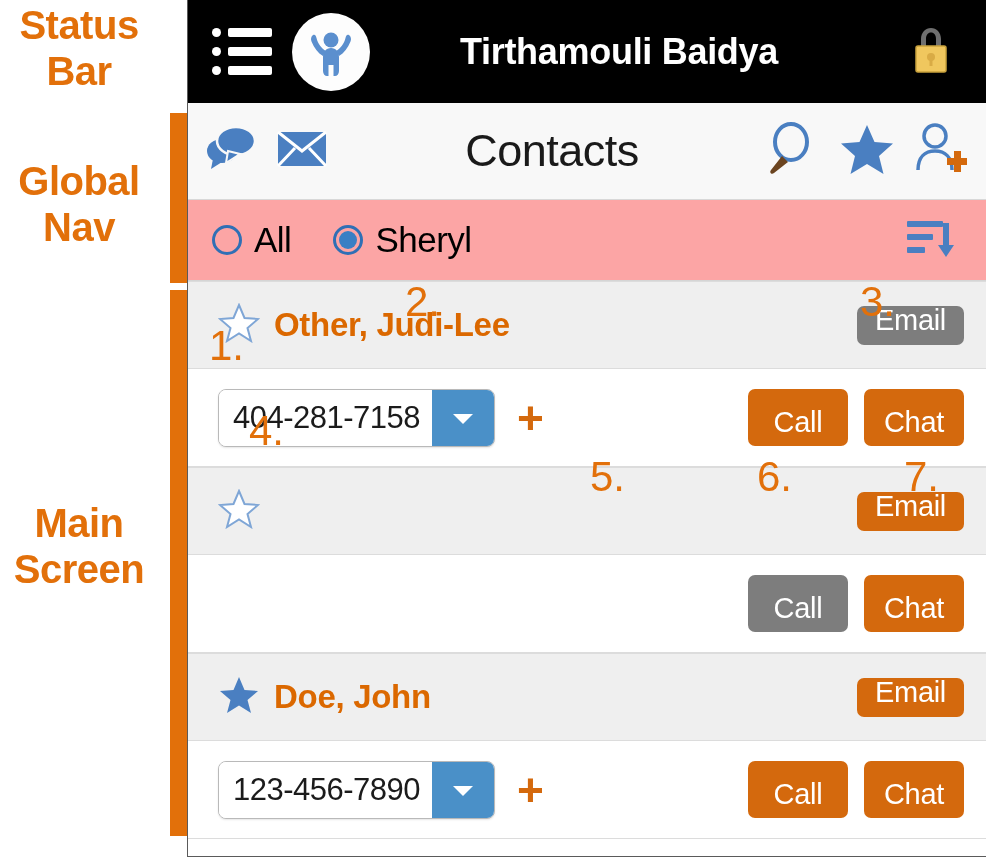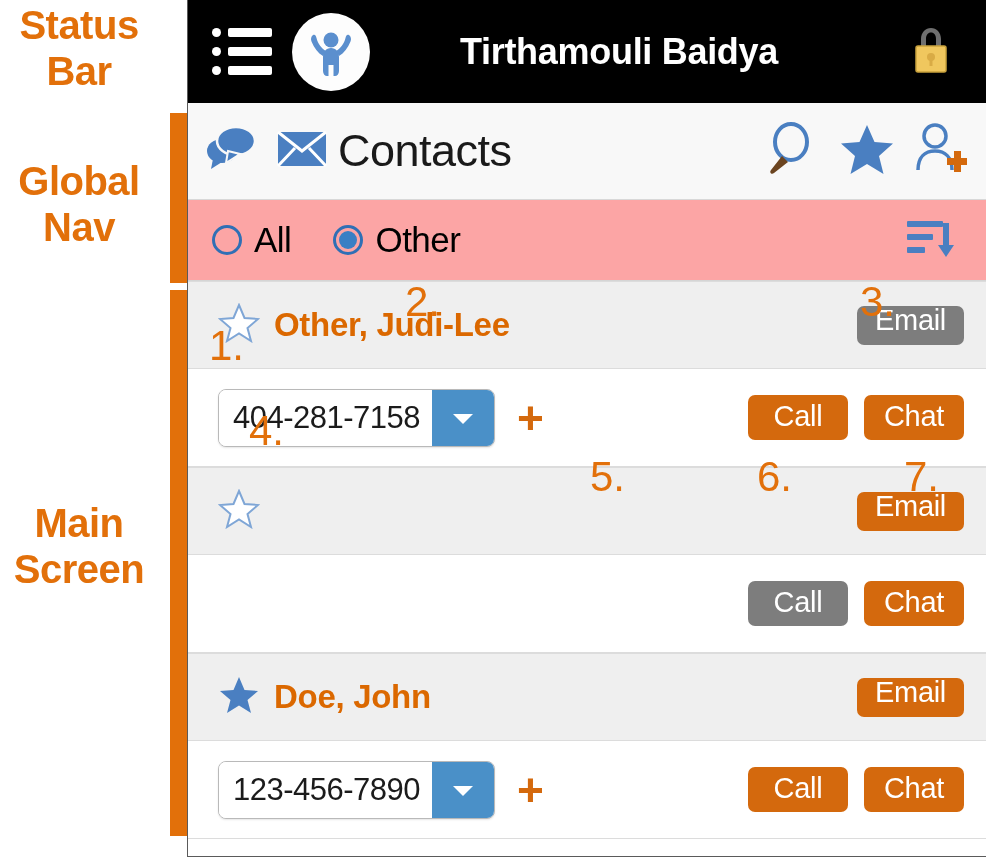--- a/index.html
+++ b/index.html
@@ -108,21 +108,21 @@
     background: #f8f8f8;
     border-bottom: 1px solid #d8d8d8;
     display: flex;
     align-items: center;
     padding: 0 18px 0 14px;
     box-sizing: border-box;
   }
   #nav-left { display: flex; align-items: center; gap: 16px; flex: none; }
   #nav-title {
     flex: 1;
-    text-align: left;
+    text-align: center;
     font-size: 45px;
     color: #1a1a1a;
     font-weight: normal;
     letter-spacing: -0.5px;
     margin-left: 10px;
   }
   #nav-right { display: flex; align-items: center; gap: 14px; flex: none; }
 
   
   #filter-row {
@@ -192,21 +192,21 @@
     letter-spacing: -0.3px;
   }
   .row-spacer { flex: 1; }
 
   .btn {
     border: none;
     border-radius: 7px;
     color: #ffffff;
     font-size: 29px;
     font-family: "Liberation Sans", sans-serif;
-    padding: 7px 16px 9px 16px;
+    padding: 19px 16px 9px 16px;
     cursor: pointer;
     letter-spacing: -0.3px;
     line-height: 1;
   }
   .btn-email { padding: 0 18px 10px 18px; }
   .btn-orange { background: #D4690D; }
   .btn-gray   { background: #7d7d7d; }
   .btn-call   { min-width: 100px; }
   .btn-chat   { min-width: 100px; margin-left: 16px; }
 
@@ -365,21 +365,21 @@
     </div>
   </div>
 
   <div id="filter-row">
     <div class="radio-item">
       <span class="radio-circle"></span>
       <span class="radio-label">All</span>
     </div>
     <div class="radio-item">
       <span class="radio-circle checked"></span>
-      <span class="radio-label">Other</span>
+      <span class="radio-label">Sheryl</span>
     </div>
     <span id="sort-button">
       <svg width="56" height="46" viewBox="0 0 56 46" aria-hidden="true">
         <rect x="3" y="6" width="36" height="6" rx="1" fill="#4a7fc1"></rect>
         <rect x="3" y="19" width="26" height="6" rx="1" fill="#4a7fc1"></rect>
         <rect x="3" y="32" width="18" height="6" rx="1" fill="#4a7fc1"></rect>
         <rect x="39" y="8" width="6" height="26" fill="#4a7fc1"></rect>
         <path d="M34 30 L50 30 L42 42 Z" fill="#4a7fc1"></path>
       </svg>
     </span>

